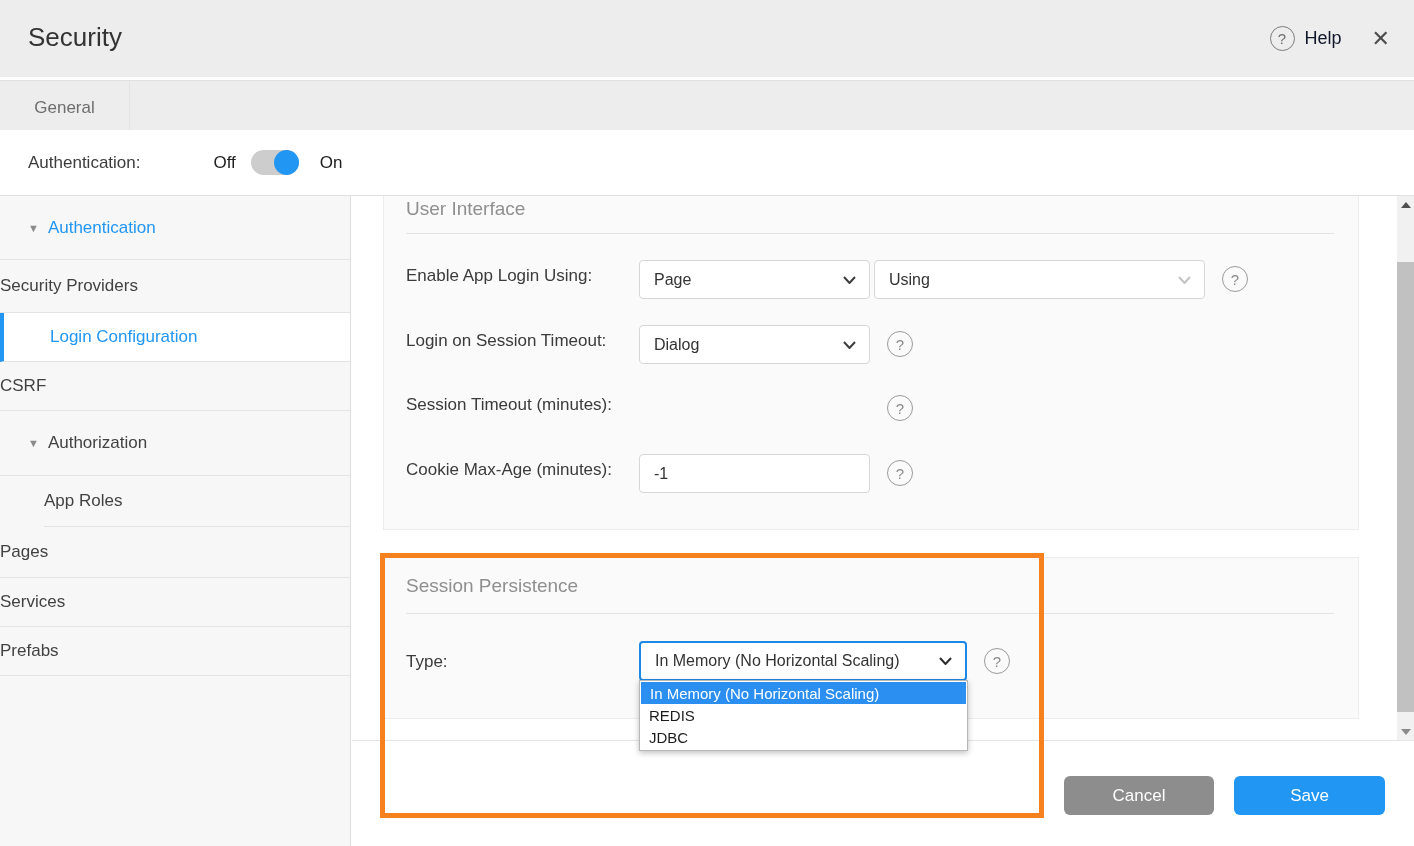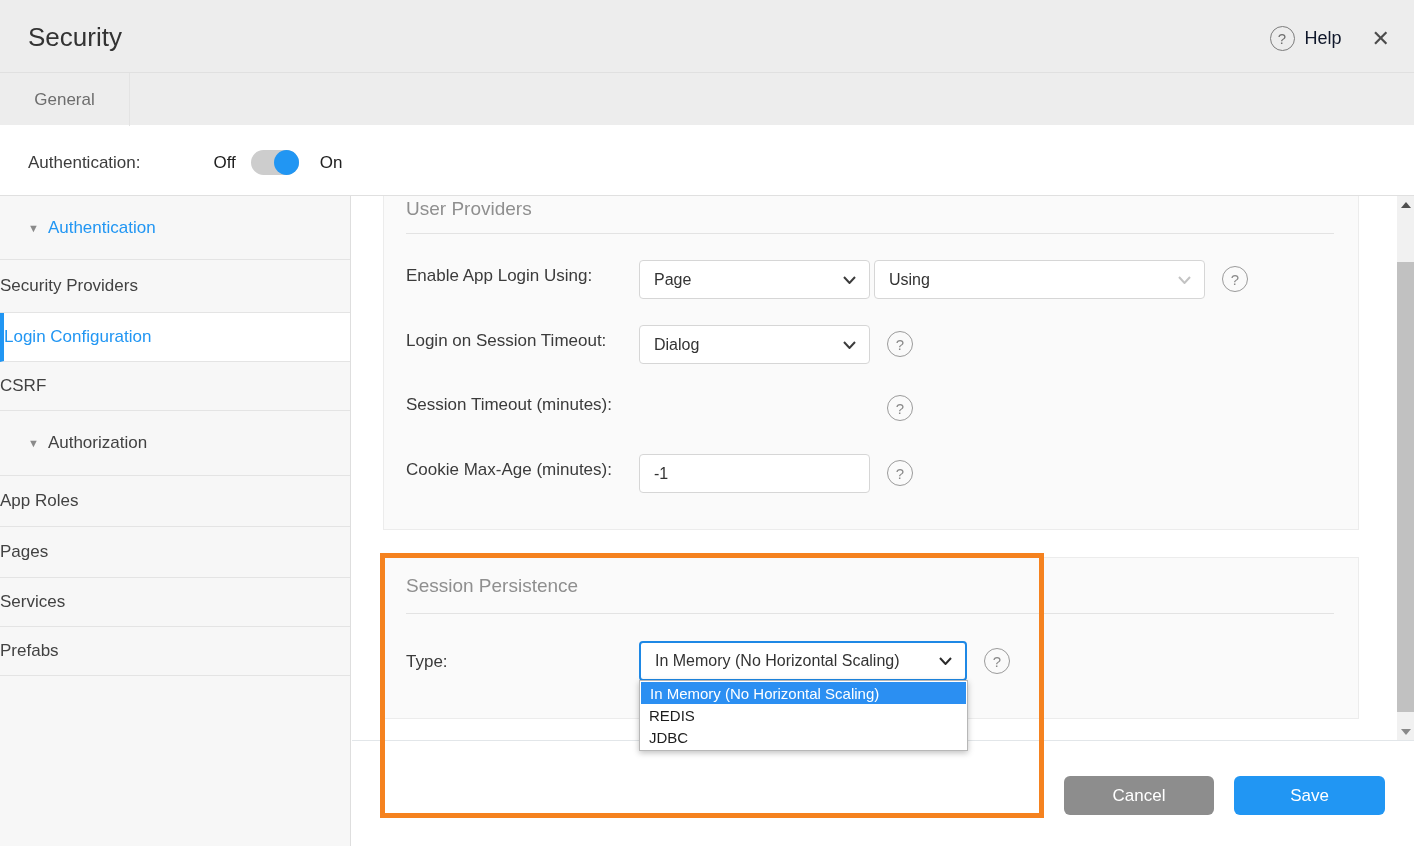--- a/index.html
+++ b/index.html
@@ -11,21 +11,21 @@
   
   .titlebar{position:absolute;left:0;top:0;width:1414px;height:77px;background:#ededed;}
   .titlebar h1{position:absolute;left:28px;top:22px;margin:0;font-size:26px;font-weight:400;color:#333;}
   .tb-right{position:absolute;right:24px;top:0;height:77px;display:flex;align-items:center;gap:30px;}
   .helpgrp{display:flex;align-items:center;gap:10px;cursor:pointer;}
   .qcircle{width:25px;height:25px;border:1.6px solid #7c7c7c;border-radius:50%;
     display:flex;align-items:center;justify-content:center;font-size:15px;color:#6f6f6f;box-sizing:border-box;}
   .help-label{font-size:18px;color:#0f172a;}
   .close-x{font-size:22px;color:#4c4c4c;line-height:1;cursor:pointer;font-weight:400;}
   
-  .tabbar{position:absolute;left:0;top:72px;width:1414px;height:53px;background:#ededed;border-top:1px solid #e0e0e0;box-sizing:border-box;}
+  .tabbar{position:absolute;left:0;top:80px;width:1414px;height:53px;background:#ededed;border-top:1px solid #e0e0e0;box-sizing:border-box;}
   .tab{position:absolute;top:0;height:53px;display:flex;align-items:center;justify-content:center;
     font-size:17px;color:#6d6d6d;cursor:pointer;box-sizing:border-box;}
   .tab-general{left:0;width:130px;border-right:1px solid #e3e3e3;}
   .tab-auth{left:130px;width:297px;background:#fff;color:#212121;border-top:4px solid #2196f3;}
   
   .authrow{position:absolute;left:0;top:130px;width:1414px;height:66px;background:#fff;
     border-bottom:1px solid #e0e0e0;box-sizing:border-box;display:flex;align-items:center;}
   .authrow .lbl{margin-left:28px;font-size:17px;color:#3c3c3c;}
   .authrow .offlbl{margin-left:73px;font-size:17px;color:#212121;}
   .authrow .onlbl{margin-left:21px;font-size:17px;color:#212121;}
@@ -34,21 +34,21 @@
   
   .body{position:absolute;left:0;top:196px;width:1414px;height:650px;}
   .sidebar{position:absolute;left:0;top:0;width:351px;height:650px;background:#f7f7f7;
     border-right:1px solid #dedede;box-sizing:border-box;}
   .srow{display:flex;align-items:center;border-bottom:1px solid #e4e4e4;box-sizing:border-box;
     font-size:17px;color:#424242;cursor:pointer;background:transparent;}
   .srow .tri{font-size:11px;color:#8a8a8a;margin:0 9px 0 28px;}
   .srow.group{height:64px;}
   .srow.group.blue span.gl{color:#2196f3;}
   .srow.item{height:50px;}
-  .srow.item.selected{background:#fff;border-left:4px solid #2196f3;color:#2196f3;}
+  .srow.item.selected{background:#fff;border-left:4px solid #2196f3;color:#2196f3;padding-left:46px;}
   
   .main{position:absolute;left:352px;top:0;width:1062px;height:650px;background:#fff;}
   .panel{position:absolute;left:31px;width:976px;background:#fafafa;border:1px solid #ececec;box-sizing:border-box;}
   .panel-ui{top:0;height:334px;border-top:none;}
   .panel-sp{top:361px;height:162px;}
   .panel-title{position:absolute;left:22px;font-size:19px;color:#8f8f8f;}
   .panel-ui .panel-title{top:2px;}
   .panel-sp .panel-title{top:17px;}
   .pdivider{position:absolute;left:22px;right:24px;height:1px;background:#e3e3e3;}
   .panel-ui .pdivider{top:37px;}
@@ -137,38 +137,38 @@
       <div class="srow item selected" style="height:49px;">
         <span>Login Configuration</span>
       </div>
       <div class="srow item" style="height:49px;">
         <span>CSRF</span>
       </div>
       <div class="srow group" style="height:65px;">
         <span class="tri">▼</span>
         <span class="gl">Authorization</span>
       </div>
-      <div class="srow item" style="height:51px;">
+      <div class="srow item" style="height:51px;margin-left:44px;">
         <span>App Roles</span>
       </div>
       <div class="srow item" style="height:51px;">
         <span>Pages</span>
       </div>
       <div class="srow item" style="height:49px;">
         <span>Services</span>
       </div>
       <div class="srow item" style="height:49px;">
         <span>Prefabs</span>
       </div>
     </aside>
 
     <main class="main">
 
       <section class="panel panel-ui">
-        <div class="panel-title">User Providers</div>
+        <div class="panel-title">User Interface</div>
         <div class="pdivider"></div>
 
         <div class="flabel r1l">Enable App Login Using:</div>
         <div class="select w1 r1c">
           <span>Page</span>
           <svg width="13" height="8" viewBox="0 0 13 8">
               <polyline points="1,1 6.5,7 12,1" fill="none" stroke="#3c3c3c" stroke-width="2"></polyline>
             </svg>
         </div>
         <div class="select w2 r1c2">

